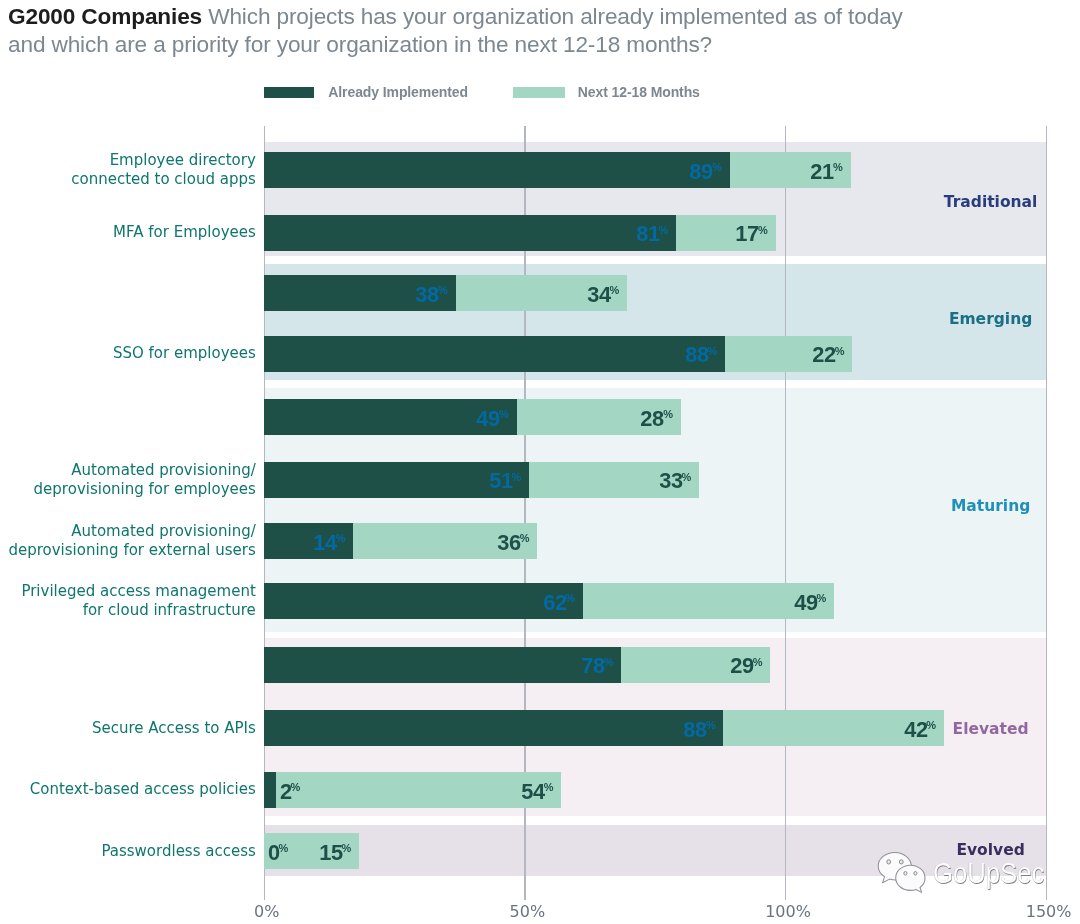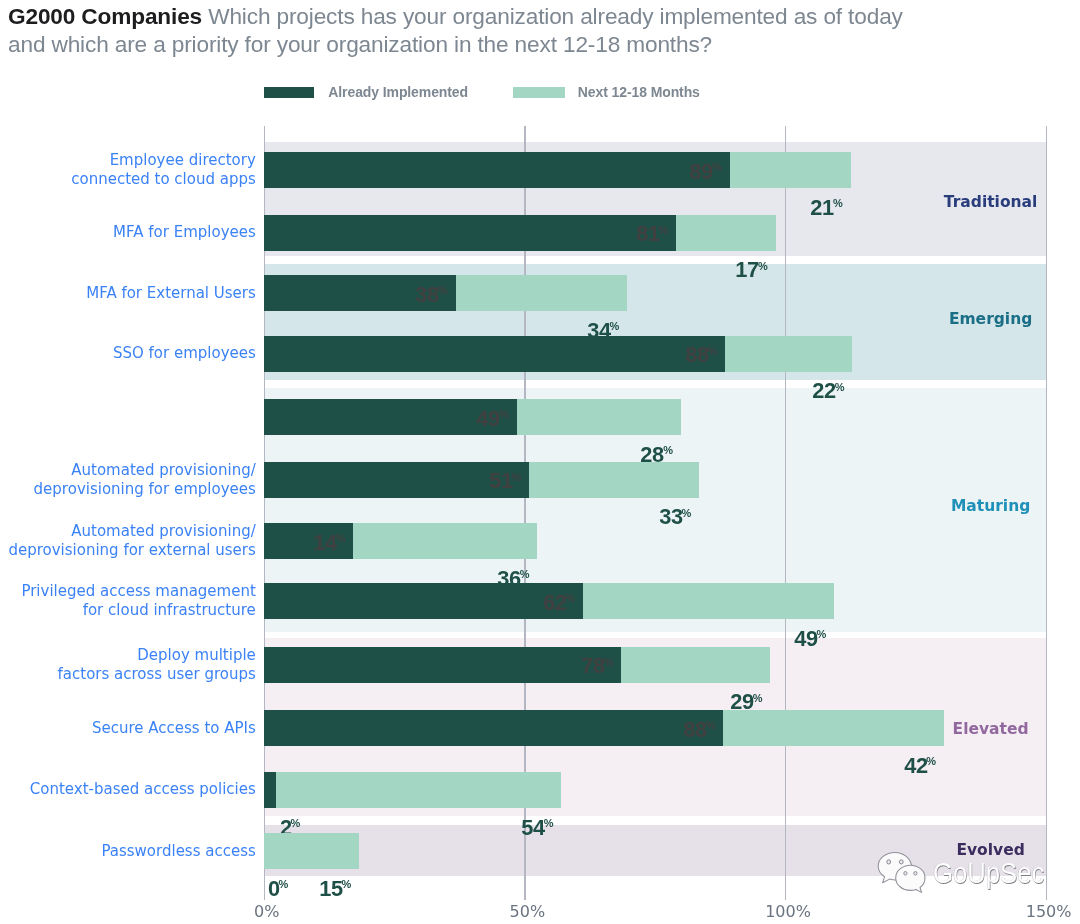--- a/index.html
+++ b/index.html
@@ -17,31 +17,31 @@
   #legend{position:absolute;left:0;top:0;}
   .lg-sw{position:absolute;height:11.5px;}
   .lg-tx{position:absolute;font-family:"Liberation Sans",sans-serif;font-weight:700;
          font-size:14px;color:#7d8791;white-space:nowrap;letter-spacing:-0.1px;}
 
   
   #plot{position:absolute;left:0;top:0;width:1080px;height:924px;}
   .band{position:absolute;}
   .gridline{position:absolute;width:1.2px;background:#b4b6c1;}
   .ylabel{position:absolute;text-align:right;font-family:"DejaVu Sans",sans-serif;
-          font-size:15px;line-height:18.8px;color:#3b82f6;white-space:nowrap;
+          font-size:15px;line-height:18.8px;color:#0f766e;white-space:nowrap;
           display:flex;flex-direction:column;justify-content:center;align-items:flex-end;}
   .seg{position:absolute;height:36px;}
   .seg.a{background:#1F5048;}
   .seg.b{background:#A3D7C4;}
   .vlab{position:absolute;font-family:"Liberation Sans",sans-serif;font-weight:700;
         font-size:22px;white-space:nowrap;line-height:1;}
   .vlab .nm{display:inline-block;transform:scaleX(0.99);transform-origin:right center;letter-spacing:-0.4px;}
   .vlab .pc{font-size:11px;position:relative;top:-7.8px;left:-1.0px;letter-spacing:-0.2px;margin-right:-1.0px;}
-  .vlab.on-dark{color:#404040;}
-  .vlab.on-light{color:#1F5048;margin-top:36px;}
+  .vlab.on-dark{color:#0369a1;}
+  .vlab.on-light{color:#1F5048;}
   .glabel{position:absolute;font-family:"DejaVu Sans",sans-serif;font-weight:700;
           font-size:15.5px;white-space:nowrap;}
   .xtick{position:absolute;font-family:"DejaVu Sans",sans-serif;font-size:16px;
          color:#6a7480;white-space:nowrap;text-align:center;}
 
   
   #wm{position:absolute;}
   #wm .wm-text{position:absolute;font-family:"Liberation Sans",sans-serif;
        font-size:30px;color:#ffffff;white-space:nowrap;
        text-shadow:0.7px 0.7px 0.6px rgba(120,120,128,0.95), -0.5px -0.5px 0.5px rgba(150,150,158,0.55);
@@ -83,23 +83,20 @@
       <div class="seg b" style="left: 729.732px; width: 120.918px; top: 152.1px;"></div>
       <div class="vlab on-dark" style="top: 160.8px; left: auto; right: 358.268px;"><span class="nm">89</span><span class="pc">%</span></div>
       <div class="vlab on-light" style="top: 160.8px; right: 237.35px;"><span class="nm">21</span><span class="pc">%</span></div>
       <div class="ylabel" style="right: 824.2px; top: 194.6px; height: 76px;">
         <div>MFA for Employees</div>
       </div>
       <div class="seg a" style="left: 264.3px; width: 411.748px; top: 214.6px;"></div>
       <div class="seg b" style="left: 676.048px; width: 99.5492px; top: 214.6px;"></div>
       <div class="vlab on-dark" style="top: 223.3px; left: auto; right: 411.952px;"><span class="nm">81</span><span class="pc">%</span></div>
       <div class="vlab on-light" style="top: 223.3px; right: 312.403px;"><span class="nm">17</span><span class="pc">%</span></div>
-      <div class="ylabel" style="right: 824.2px; top: 255.2px; height: 76px;">
-        <div>MFA for External Users</div>
-      </div>
       <div class="seg a" style="left: 264.3px; width: 191.28px; top: 275.2px;"></div>
       <div class="seg b" style="left: 455.58px; width: 171.475px; top: 275.2px;"></div>
       <div class="vlab on-dark" style="top: 283.9px; left: auto; right: 632.42px;"><span class="nm">38</span><span class="pc">%</span></div>
       <div class="vlab on-light" style="top: 283.9px; right: 460.945px;"><span class="nm">34</span><span class="pc">%</span></div>
       <div class="ylabel" style="right: 824.2px; top: 315.6px; height: 76px; margin-left: 24px;">
         <div>SSO for employees</div>
       </div>
       <div class="seg a" style="left: 264.3px; width: 460.741px; top: 335.6px;"></div>
       <div class="seg b" style="left: 725.041px; width: 127.173px; top: 335.6px;"></div>
       <div class="vlab on-dark" style="top: 344.3px; left: auto; right: 362.959px;"><span class="nm">88</span><span class="pc">%</span></div>
@@ -125,24 +122,20 @@
       <div class="vlab on-dark" style="top: 531.6px; left: auto; right: 734.575px;"><span class="nm">14</span><span class="pc">%</span></div>
       <div class="vlab on-light" style="top: 531.6px; right: 550.591px;"><span class="nm">36</span><span class="pc">%</span></div>
       <div class="ylabel" style="right: 824.2px; top: 563.2px; height: 76px;">
         <div>Privileged access management</div>
         <div>for cloud infrastructure</div>
       </div>
       <div class="seg a" style="left: 264.3px; width: 318.453px; top: 583.2px;"></div>
       <div class="seg b" style="left: 582.753px; width: 251.218px; top: 583.2px;"></div>
       <div class="vlab on-dark" style="top: 591.9px; left: auto; right: 505.247px;"><span class="nm">62</span><span class="pc">%</span></div>
       <div class="vlab on-light" style="top: 591.9px; right: 254.028px;"><span class="nm">49</span><span class="pc">%</span></div>
-      <div class="ylabel" style="right: 824.2px; top: 626.7px; height: 76px;">
-        <div>Deploy multiple</div>
-        <div>factors across user groups</div>
-      </div>
       <div class="seg a" style="left: 264.3px; width: 357.022px; top: 646.7px;"></div>
       <div class="seg b" style="left: 621.322px; width: 149.063px; top: 646.7px;"></div>
       <div class="vlab on-dark" style="top: 655.4px; left: auto; right: 466.678px;"><span class="nm">78</span><span class="pc">%</span></div>
       <div class="vlab on-light" style="top: 655.4px; right: 317.615px;"><span class="nm">29</span><span class="pc">%</span></div>
       <div class="ylabel" style="right: 824.2px; top: 690px; height: 76px;">
         <div>Secure Access to APIs</div>
       </div>
       <div class="seg a" style="left: 264.3px; width: 459.177px; top: 710px;"></div>
       <div class="seg b" style="left: 723.477px; width: 220.468px; top: 710px;"></div>
       <div class="vlab on-dark" style="top: 718.7px; left: auto; right: 364.523px;"><span class="nm">88</span><span class="pc">%</span></div>

